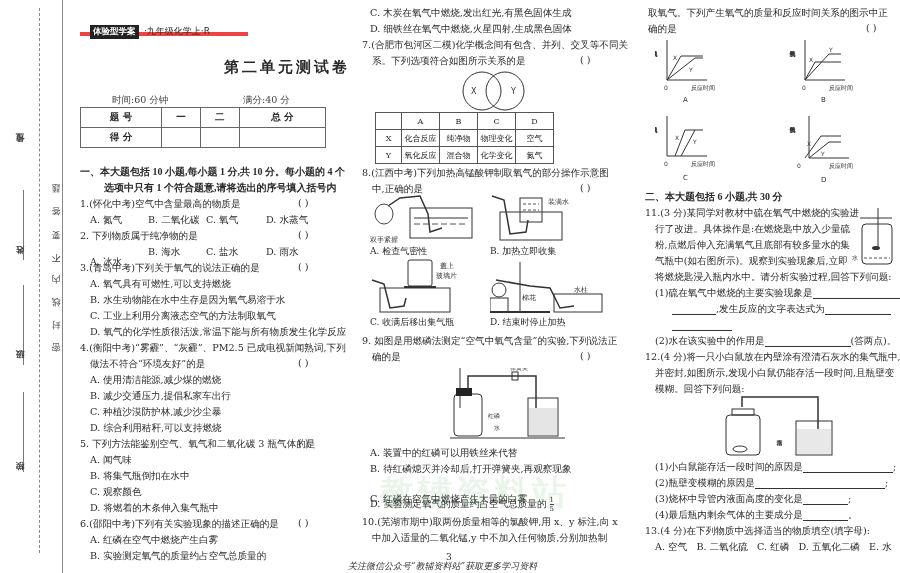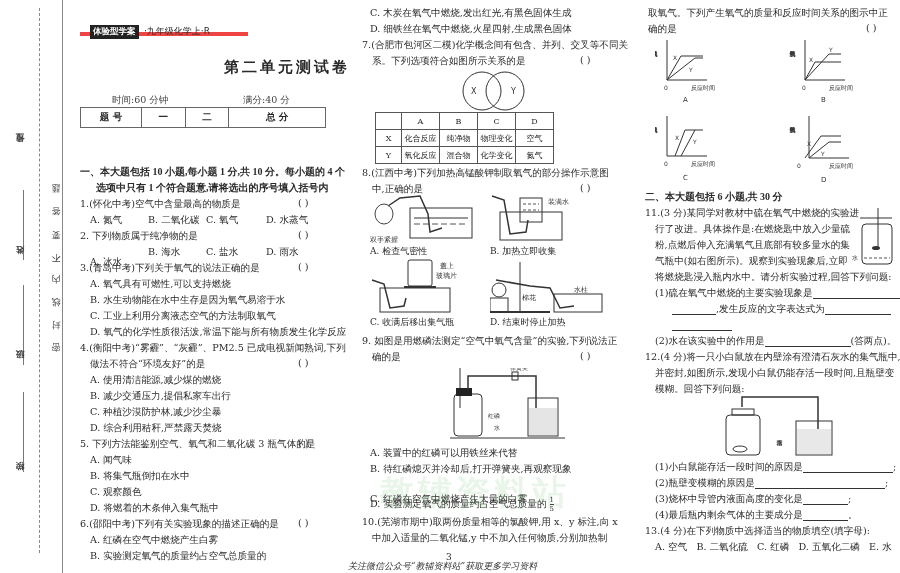--- a/index.html
+++ b/index.html
@@ -52,30 +52,36 @@
   <span class="brand">体验型学案</span>
   <span class="subtitle">·九年级化学上·R</span>
 </div>
 <div class="title">第二单元测试卷</div>
 <div class="meta" style="left:112px;">时间:60 分钟</div>
 <div class="meta" style="left:243px;">满分:40 分</div>
 
 <table class="score">
   <tbody>
       <tr>
-    <td class="hd" style="width:61px">题 号</td>
+    <td class="hd" style="width:81px">题 号</td>
     <td class="hd">一</td>
     <td class="hd">二</td>
     <td class="hd">总 分</td>
   </tr>
+  <tr>
+    <td class="hd">得 分</td>
+    <td></td>
+    <td></td>
+    <td></td>
+  </tr>
 </tbody>
   </table>
 
 <div class="line bold" style="left:80px;top:165px;">一、本大题包括 10 小题,每小题 1 分,共 10 分。每小题的 4 个</div>
-<div class="line bold" style="left:96px;top:181px;text-align:right;">选项中只有 1 个符合题意,请将选出的序号填入括号内</div>
+<div class="line bold" style="left:104px;top:181px;text-align:right;">选项中只有 1 个符合题意,请将选出的序号填入括号内</div>
 
 <div class="line" style="left:80px;top:197px;">1.(怀化中考)空气中含量最高的物质是</div>
 <div class="paren" style="left:298px;top:197px;">(      )</div>
 <div class="line" style="left:90px;top:213px;">A. 氮气</div>
 <div class="line" style="left:148px;top:213px;">B. 二氧化碳</div>
 <div class="line" style="left:206px;top:213px;">C. 氧气</div>
 <div class="line" style="left:266px;top:213px;">D. 水蒸气</div>
 
 <div class="line" style="left:80px;top:229px;text-align:center;">2. 下列物质属于纯净物的是</div>
 <div class="paren" style="left:298px;top:229px;">(      )</div>
@@ -90,21 +96,21 @@
 <div class="line" style="left:90px;top:293px;">B. 水生动物能在水中生存是因为氧气易溶于水</div>
 <div class="line" style="left:90px;top:309px;">C. 工业上利用分离液态空气的方法制取氧气</div>
 <div class="line" style="left:90px;top:325px;">D. 氧气的化学性质很活泼,常温下能与所有物质发生化学反应</div>
 
 <div class="line" style="left:80px;top:341px;">4.(衡阳中考)“雾霾”、“灰霾”、PM2.5 已成电视新闻熟词,下列</div>
 <div class="line" style="left:90px;top:357px;">做法不符合“环境友好”的是</div>
 <div class="paren" style="left:298px;top:357px;">(      )</div>
 <div class="line" style="left:90px;top:373px;">A. 使用清洁能源,减少煤的燃烧</div>
 <div class="line" style="left:90px;top:389px;">B. 减少交通压力,提倡私家车出行</div>
 <div class="line" style="left:90px;top:405px;">C. 种植沙漠防护林,减少沙尘暴</div>
-<div class="line" style="left:90px;top:421px;">D. 综合利用秸秆,严禁露天焚烧</div>
+<div class="line" style="left:90px;top:421px;">D. 综合利用秸秆,可以支持燃烧</div>
 
 <div class="line" style="left:80px;top:437px;">5. 下列方法能鉴别空气、氧气和二氧化碳 3 瓶气体的是</div>
 <div class="paren" style="left:298px;top:437px;">(      )</div>
 <div class="line" style="left:90px;top:453px;">A. 闻气味</div>
 <div class="line" style="left:90px;top:469px;">B. 将集气瓶倒扣在水中</div>
 <div class="line" style="left:90px;top:485px;">C. 观察颜色</div>
 <div class="line" style="left:90px;top:501px;">D. 将燃着的木条伸入集气瓶中</div>
 
 <div class="line" style="left:80px;top:517px;">6.(邵阳中考)下列有关实验现象的描述正确的是</div>
 <div class="paren" style="left:298px;top:517px;">(      )</div>

